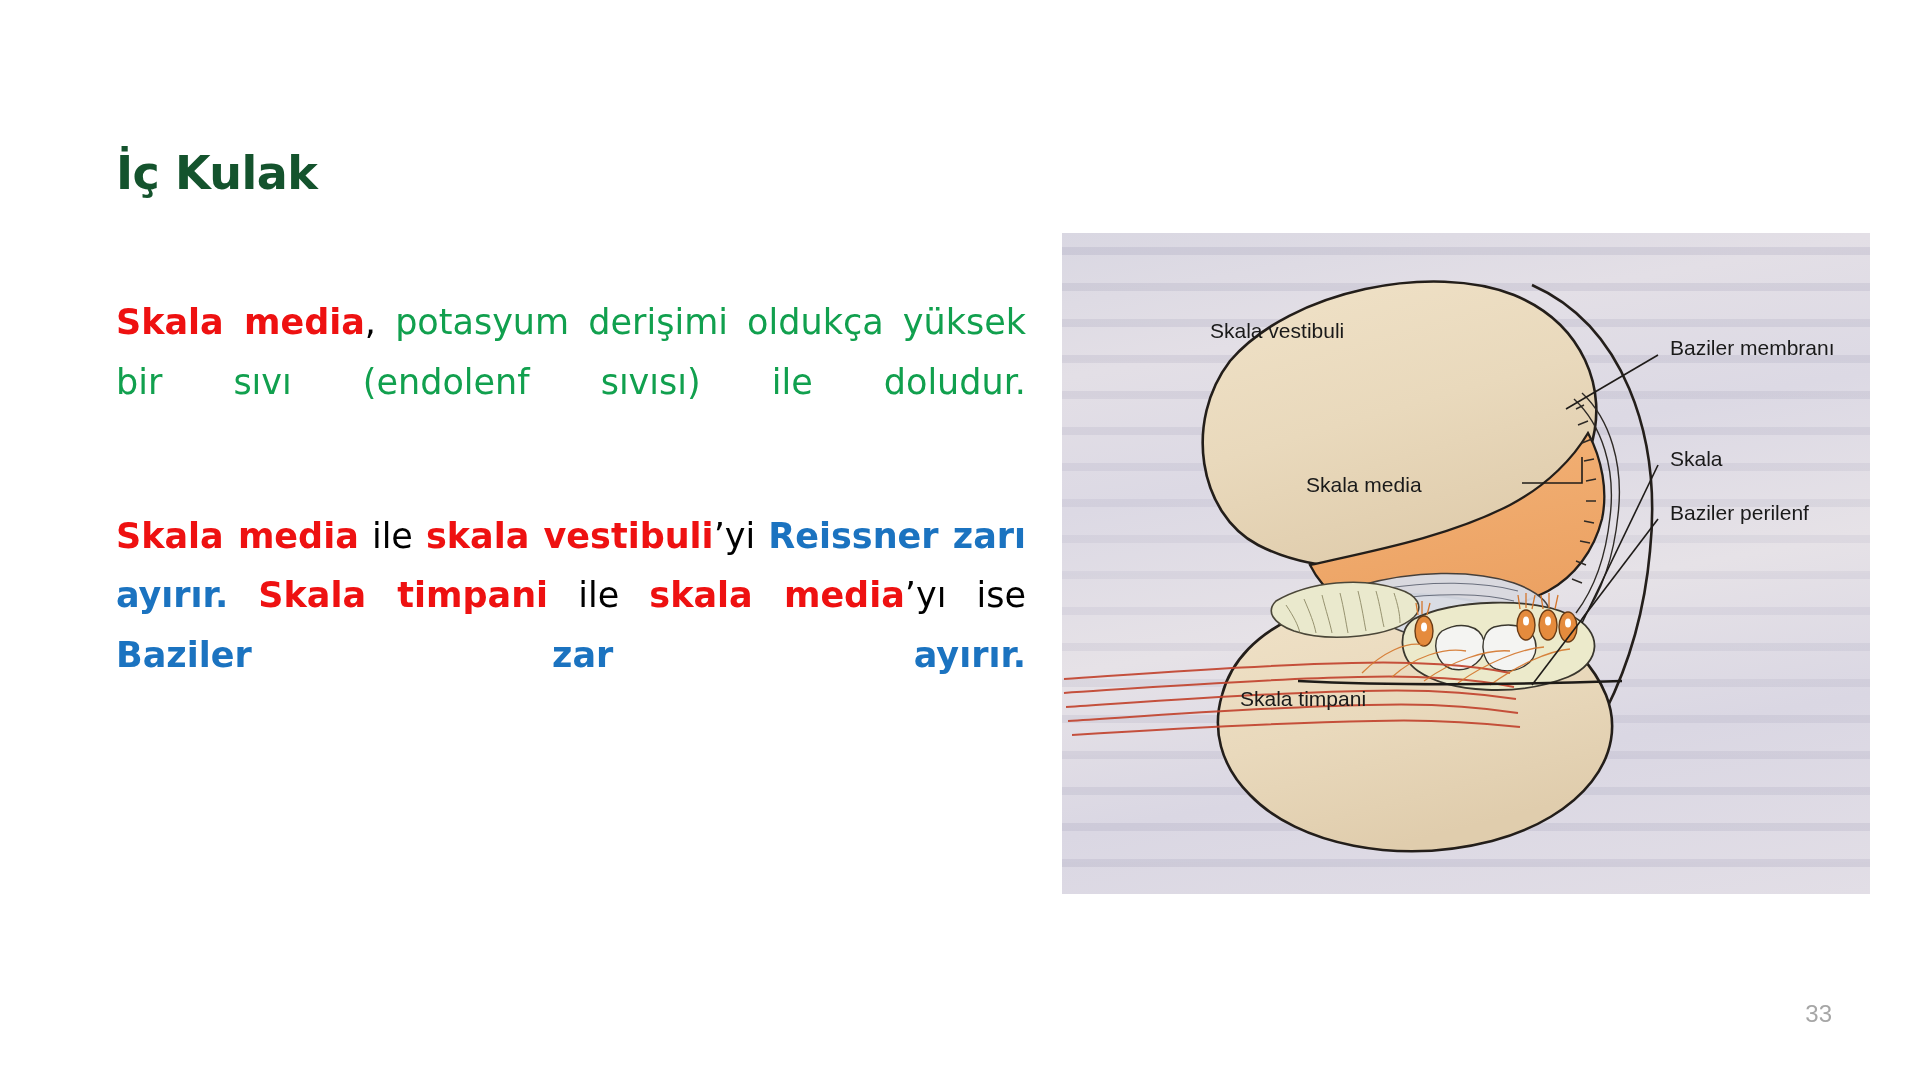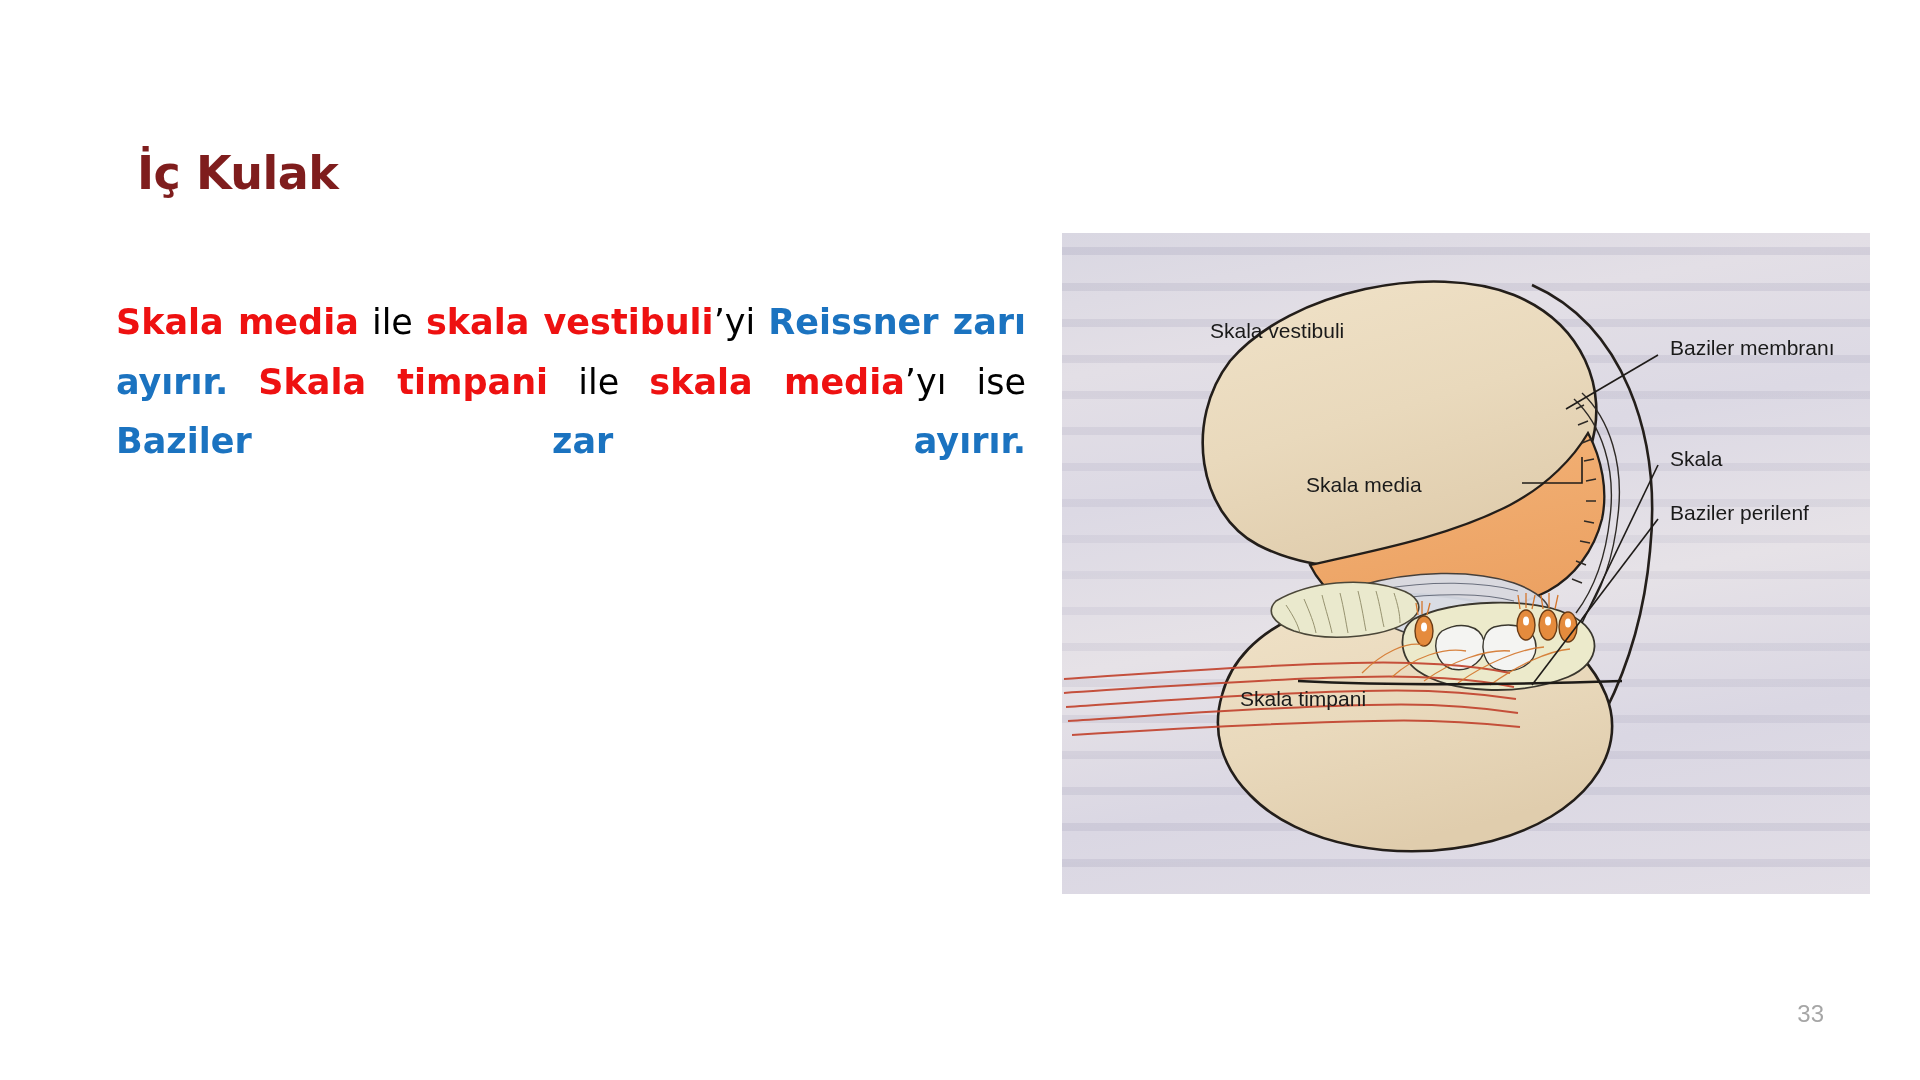--- a/index.html
+++ b/index.html
@@ -17,24 +17,23 @@
   }
 
   
   #slide-title {
     position: absolute;
     left: 116px;
     top: 146px;
     font-family: "DejaVu Sans", sans-serif;
     font-size: 46px;
     font-weight: bold;
-    color: #7f1d1d;
+    color: #14532d;
     letter-spacing: -0.5px;
     white-space: nowrap;
-    margin-left: 21px;
   }
 
   
   #text-column {
     position: absolute;
     left: 116px;
     top: 258px;
     width: 910px;
   }
   .para {
@@ -108,34 +107,37 @@
   #label-skala-vestibuli { left: 148px; top: 86px; }
   #label-skala-media     { left: 244px; top: 240px; }
   #label-skala-timpani   { left: 178px; top: 454px; }
   #label-reissner        { left: 608px; top: 103px; }
   #label-korti           { left: 608px; top: 214px; }
   #label-baziler         { left: 608px; top: 268px; }
 
   
   #page-number {
     position: absolute;
-    right: 96px;
+    right: 88px;
     bottom: 52px;
     font-family: "Liberation Sans", sans-serif;
     font-size: 24px;
     color: #a6a6a6;
   }
 </style>
 </head>
 <body>
 
 <div id="slide-title">İç Kulak</div>
 
 <div id="text-column">
 
+  <p class="para">
+    <span class="run red">Skala media</span><span class="run black">, </span><span class="run green">potasyum derişimi oldukça yüksek bir sıvı (endolenf sıvısı) ile doludur.</span>
+  </p>
 
   <p class="para">
     <span class="run red">Skala media</span><span class="run black"> ile </span><span class="run red">skala vestibuli</span><span class="run black">’yi </span><span class="run blue">Reissner zarı ayırır.</span><span class="run black"> </span><span class="run red">Skala timpani</span><span class="run black"> ile </span><span class="run red">skala media</span><span class="run black">’yı ise </span><span class="run blue">Baziler zar ayırır.</span>
   </p>
 
 
 </div>
 
 <div id="figure-panel">
   <div id="paper-bg"></div>

